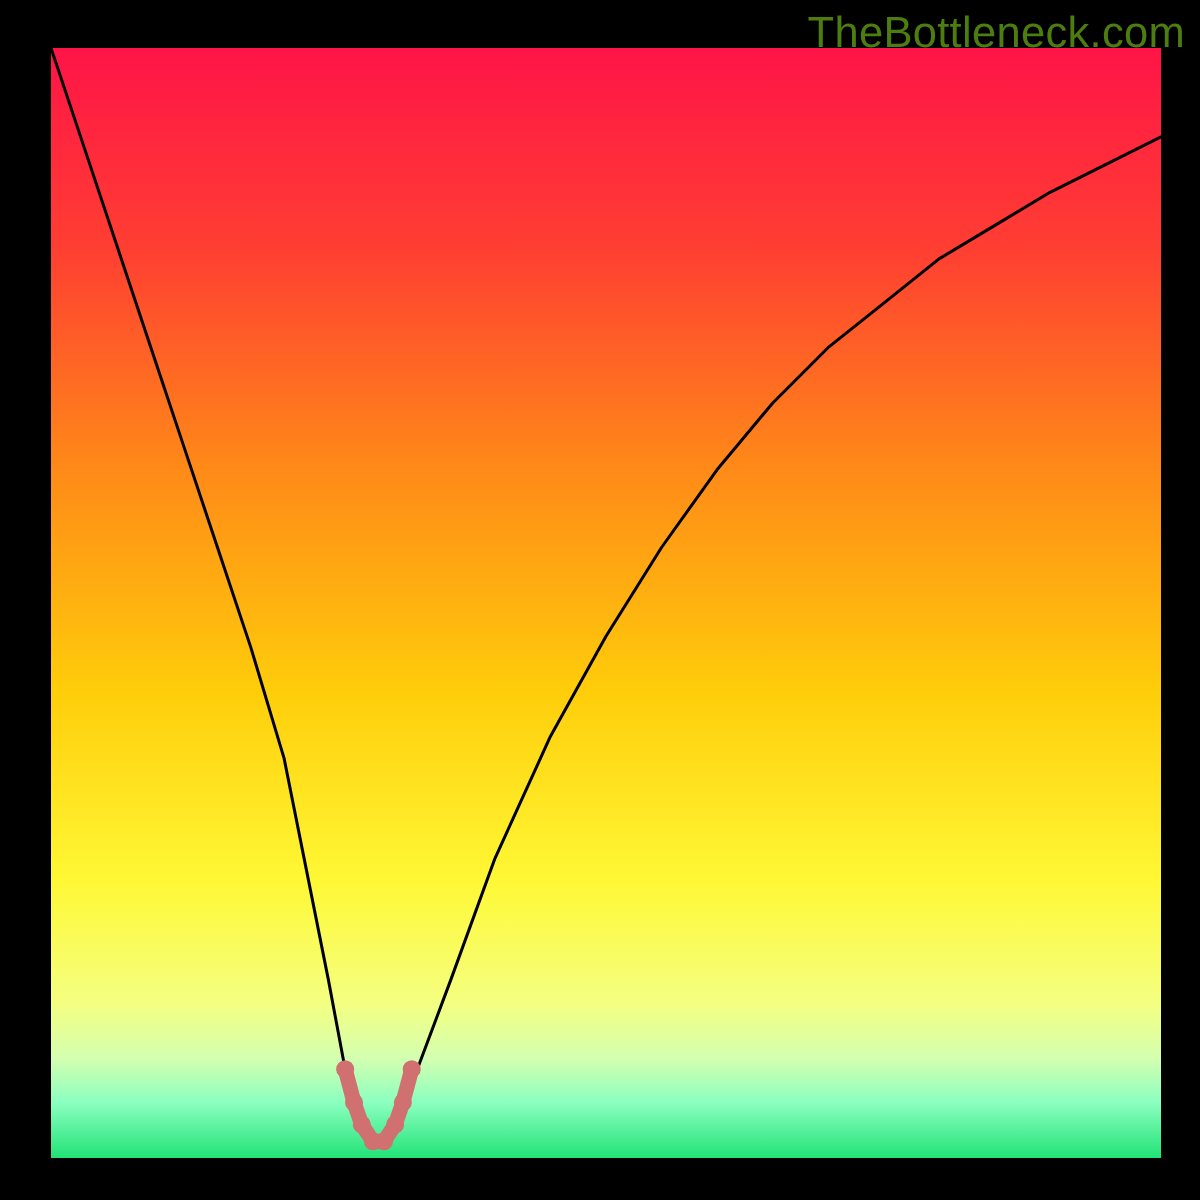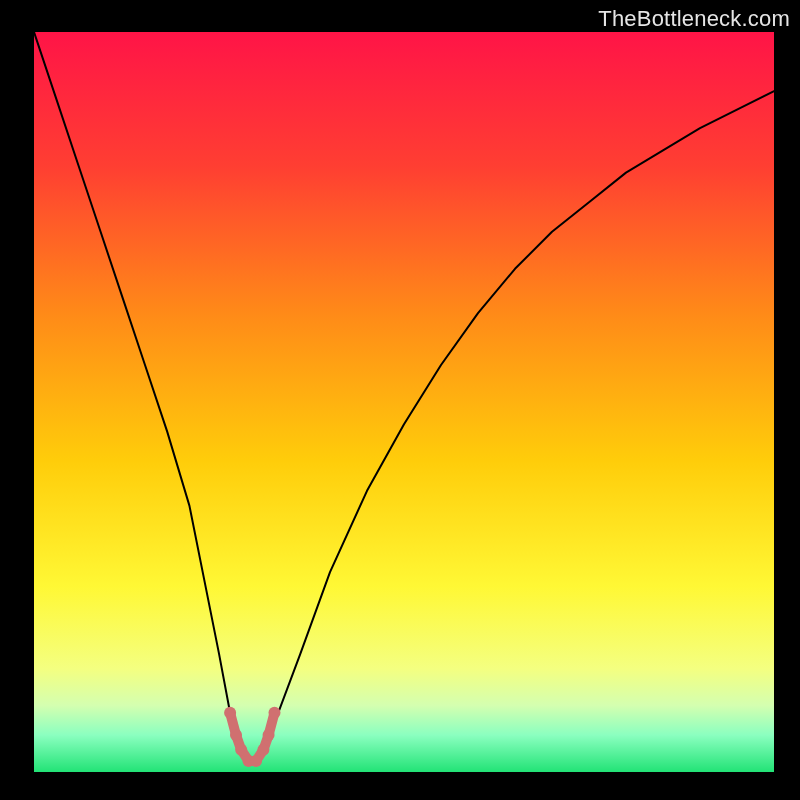--- a/index.html
+++ b/index.html
@@ -16,22 +16,22 @@
     top: 0;
     left: 0;
     width: 800px;
     height: 800px;
     background: #000;
   }
   .watermark {
     position: absolute;
     top: 6px;
     right: 10px;
-    color: #e5e5e5;
-    font-size: 22px;
+    color: #4d7c0f;
+    font-size: 29px;
     font-weight: 500;
     letter-spacing: 0.2px;
     z-index: 10;
   }
   svg {
     position: absolute;
     top: 0;
     left: 0;
   }
 </style>

